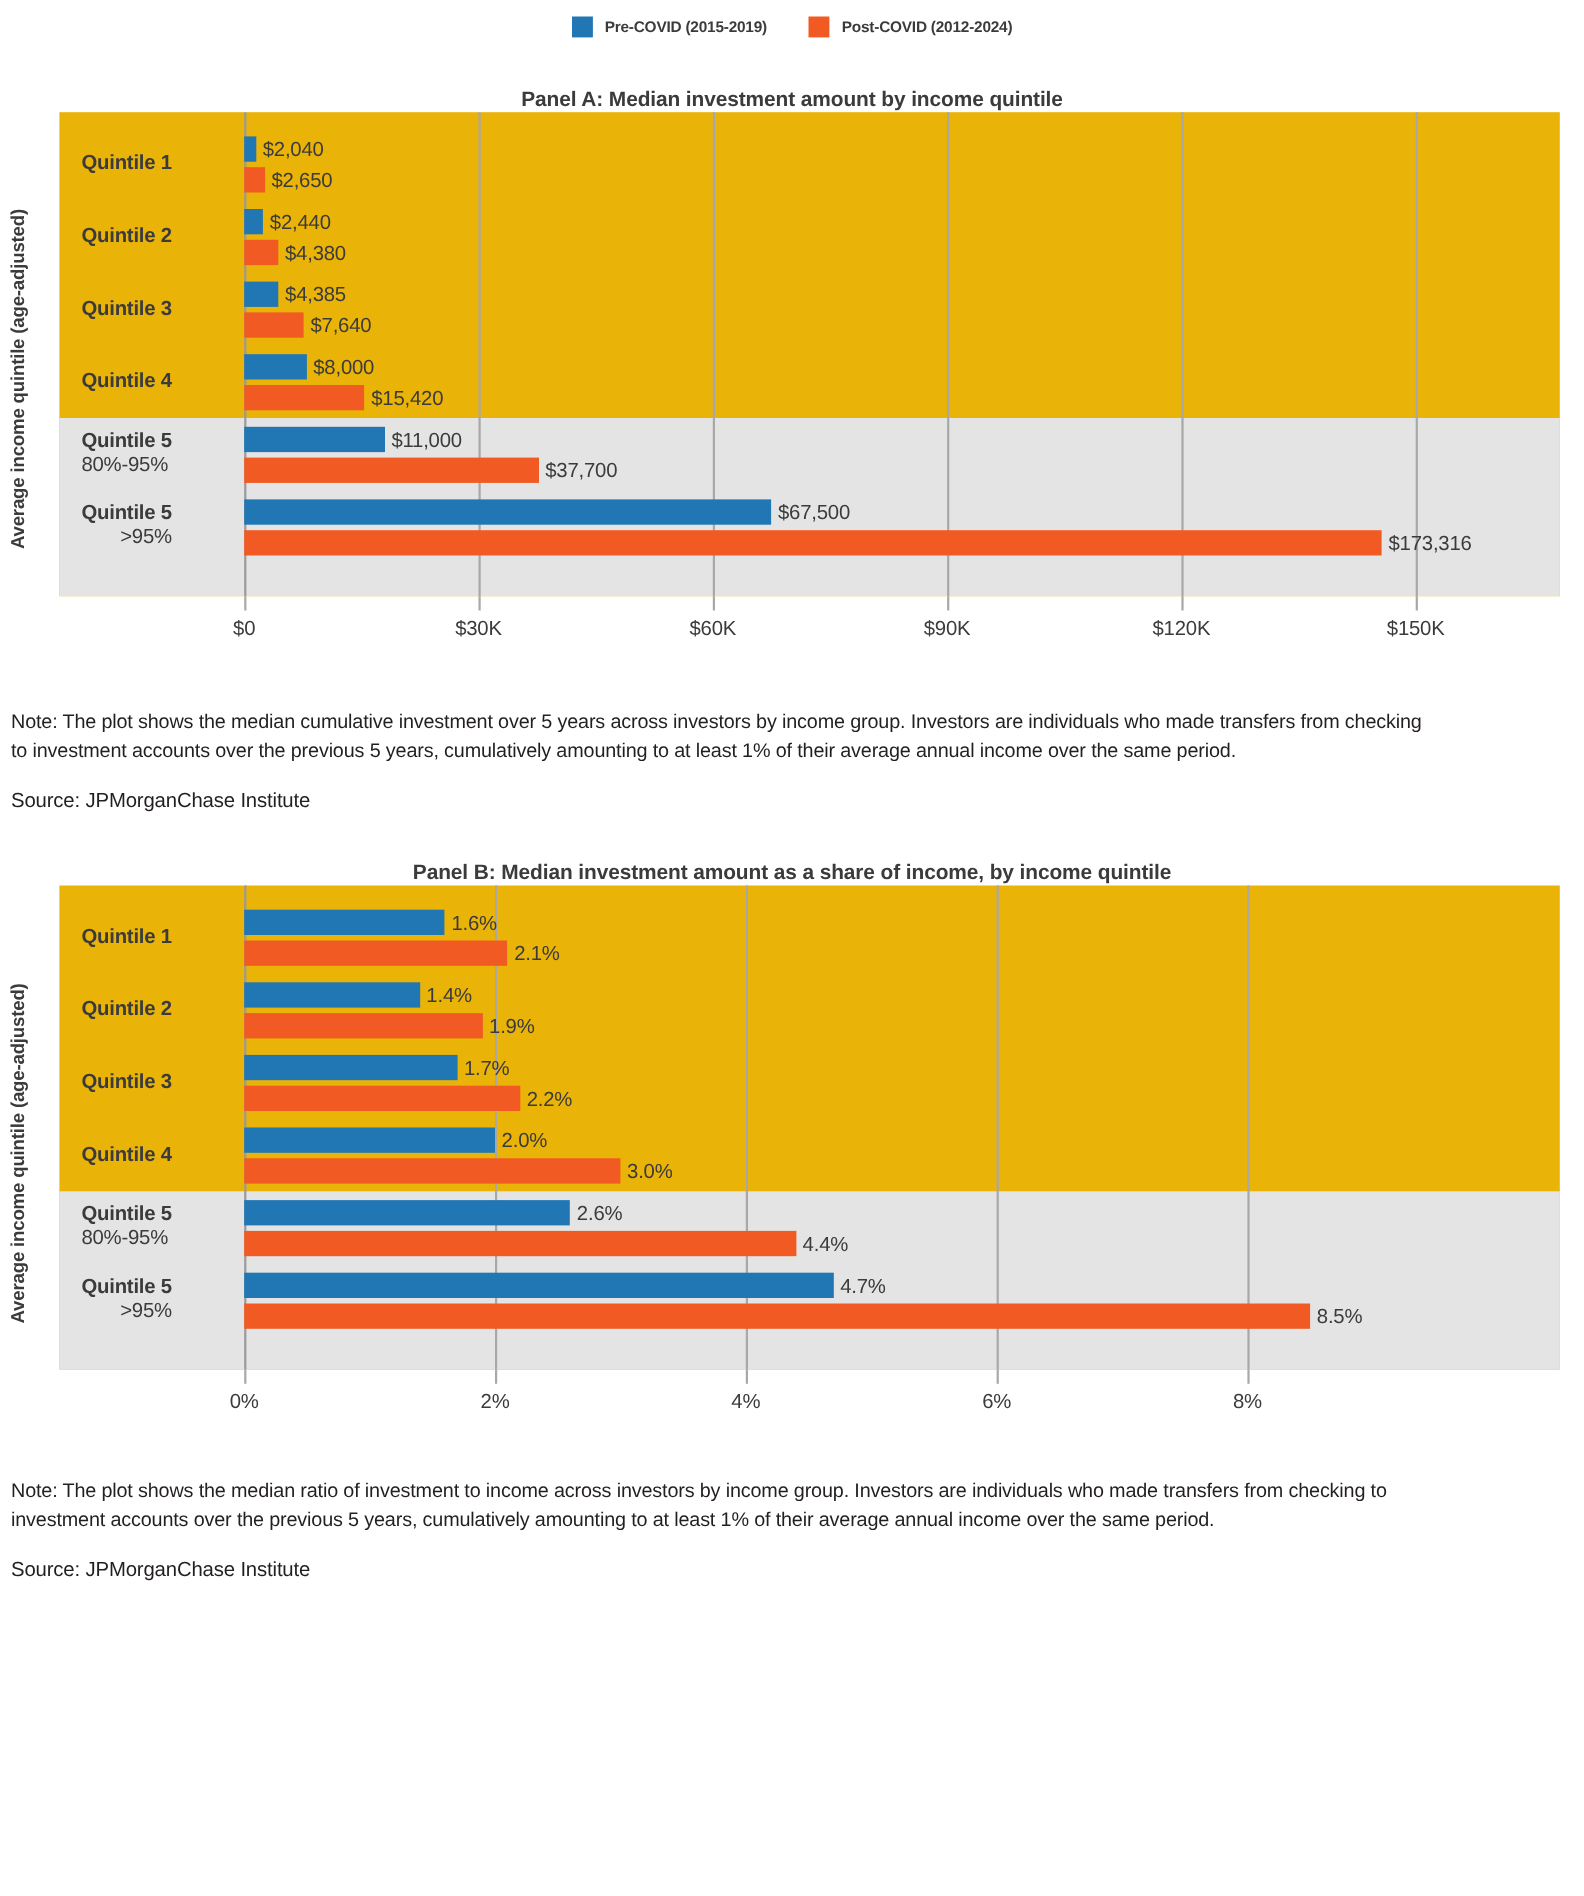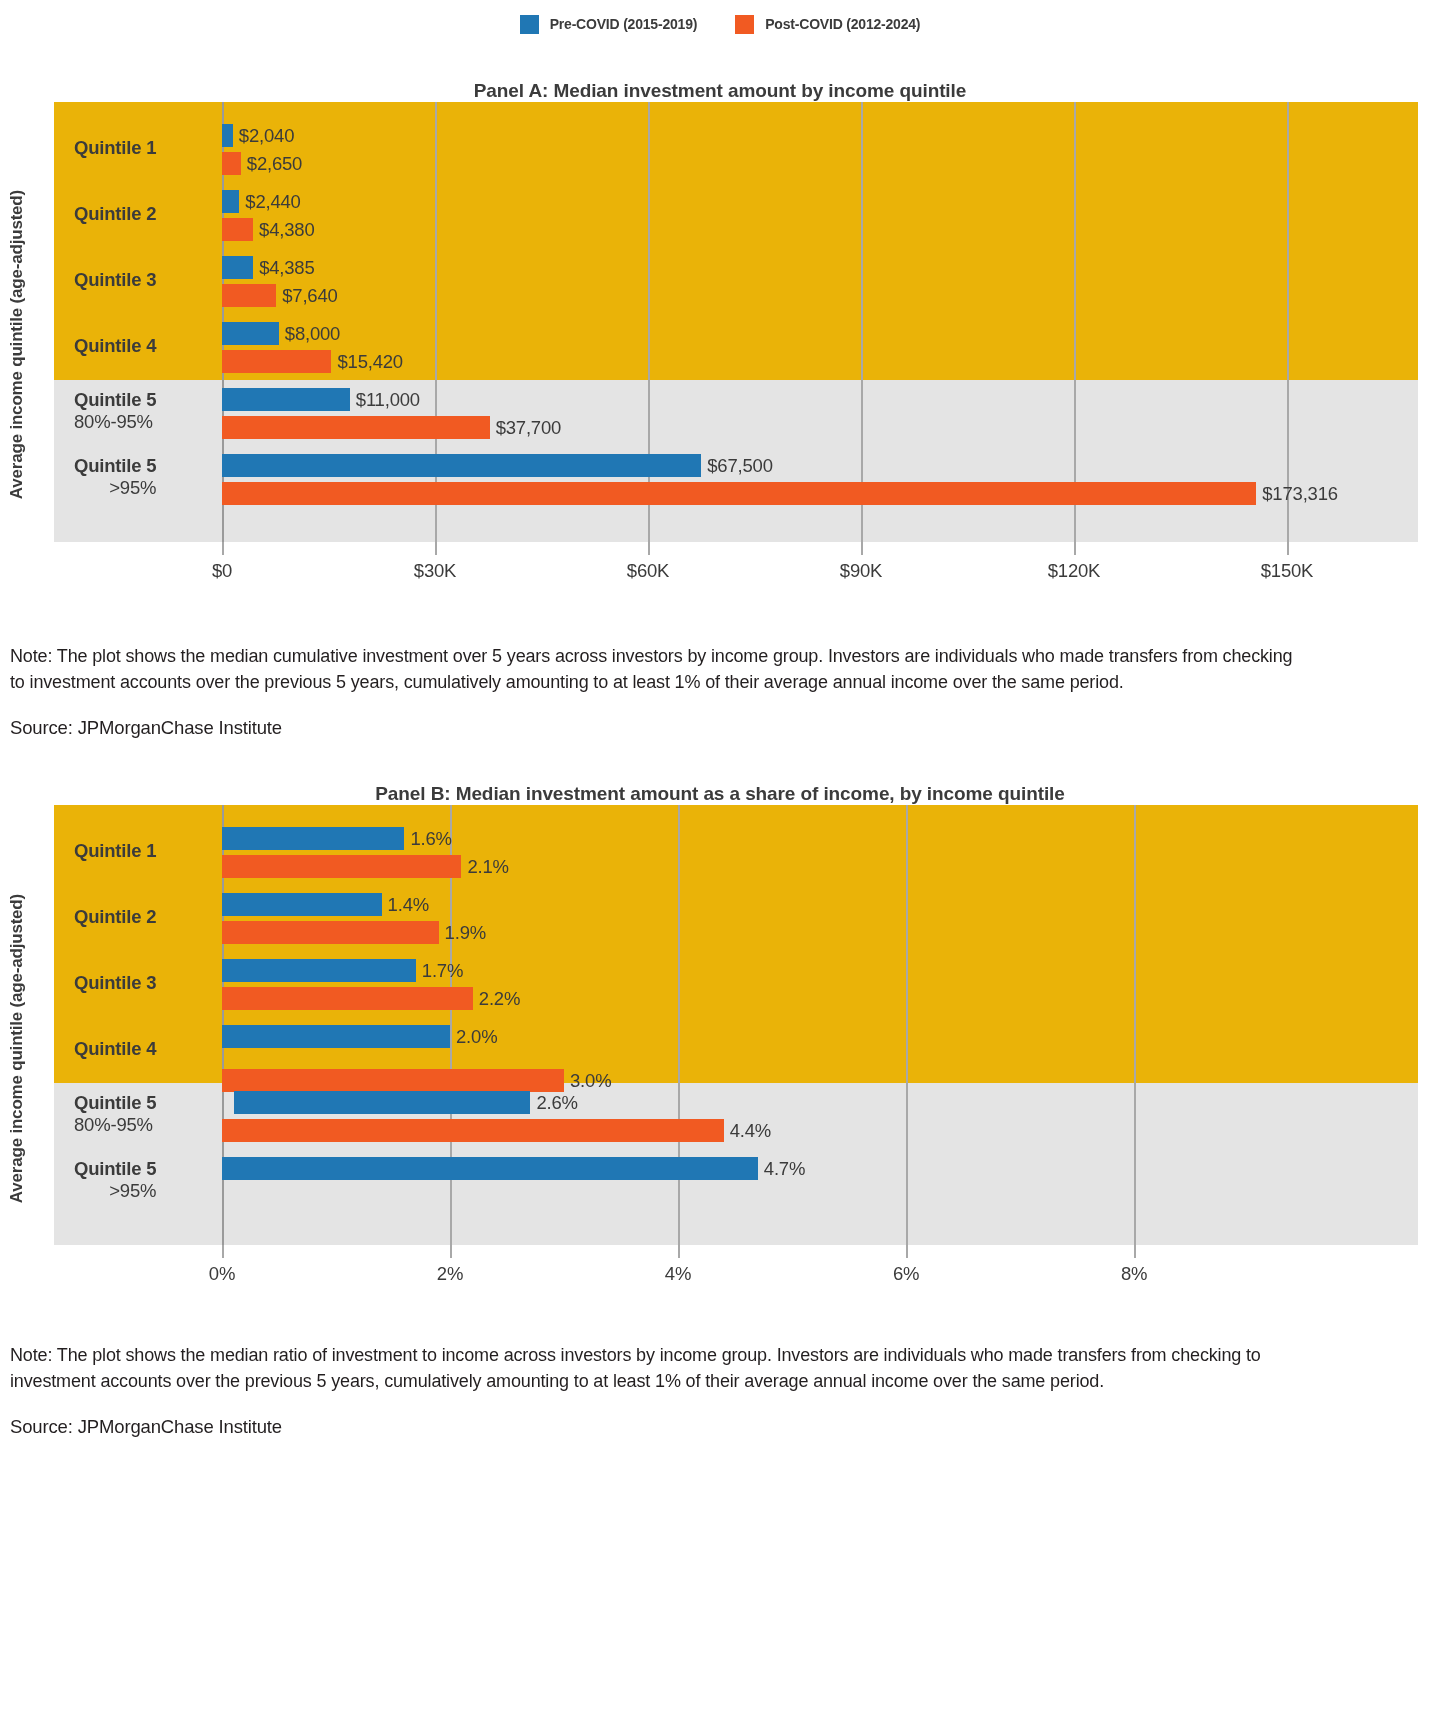--- a/index.html
+++ b/index.html
@@ -301,43 +301,47 @@
             <div class="bar" style="width: 250.824px; background: rgb(241, 90, 34);"></div>
             <span class="bar-value">2.2%</span>
           </div>
           <div class="cat-label" style="left: 20px; top: 233px;">
             <span class="cat-main">Quintile 4</span>
           </div>
           <div class="bar-wrap" style="left: 168px; top: 220px; height: 23px;">
             <div class="bar" style="width: 228.021px; background: rgb(32, 119, 180);"></div>
             <span class="bar-value">2.0%</span>
           </div>
-          <div class="bar-wrap" style="left: 168px; top: 248px; height: 23px; margin-top: 16px;">
+          <div class="bar-wrap" style="left: 168px; top: 248px; height: 23px;">
             <div class="bar" style="width: 342.032px; background: rgb(241, 90, 34);"></div>
             <span class="bar-value">3.0%</span>
           </div>
           <div class="cat-label" style="left: 20px; top: 287px;">
             <span class="cat-main">Quintile 5</span>
             <span class="cat-sub left-align">80%-95%</span>
           </div>
-          <div class="bar-wrap" style="left: 168px; top: 286px; height: 23px; padding-left: 12px;">
+          <div class="bar-wrap" style="left: 168px; top: 286px; height: 23px;">
             <div class="bar" style="width: 296.428px; background: rgb(32, 119, 180);"></div>
             <span class="bar-value">2.6%</span>
           </div>
           <div class="bar-wrap" style="left: 168px; top: 314px; height: 23px;">
             <div class="bar" style="width: 501.647px; background: rgb(241, 90, 34);"></div>
             <span class="bar-value">4.4%</span>
           </div>
           <div class="cat-label" style="left: 20px; top: 353px;">
             <span class="cat-main">Quintile 5</span>
             <span class="cat-sub">&gt;95%</span>
           </div>
           <div class="bar-wrap" style="left: 168px; top: 352px; height: 23px;">
             <div class="bar" style="width: 535.85px; background: rgb(32, 119, 180);"></div>
             <span class="bar-value">4.7%</span>
+          </div>
+          <div class="bar-wrap" style="left: 168px; top: 380px; height: 23px;">
+            <div class="bar" style="width: 969.091px; background: rgb(241, 90, 34);"></div>
+            <span class="bar-value">8.5%</span>
           </div>
         </div>
       <div class="xaxis" id="xaxis-b" style="margin-left: 20px; width: 1364px;">
           <div class="xtick-line" style="left: 168px;"></div>
           <div class="xtick-label" style="left: 168px;">0%</div>
           <div class="xtick-line" style="left: 396.021px;"></div>
           <div class="xtick-label" style="left: 396.021px;">2%</div>
           <div class="xtick-line" style="left: 624.043px;"></div>
           <div class="xtick-label" style="left: 624.043px;">4%</div>
           <div class="xtick-line" style="left: 852.064px;"></div>

